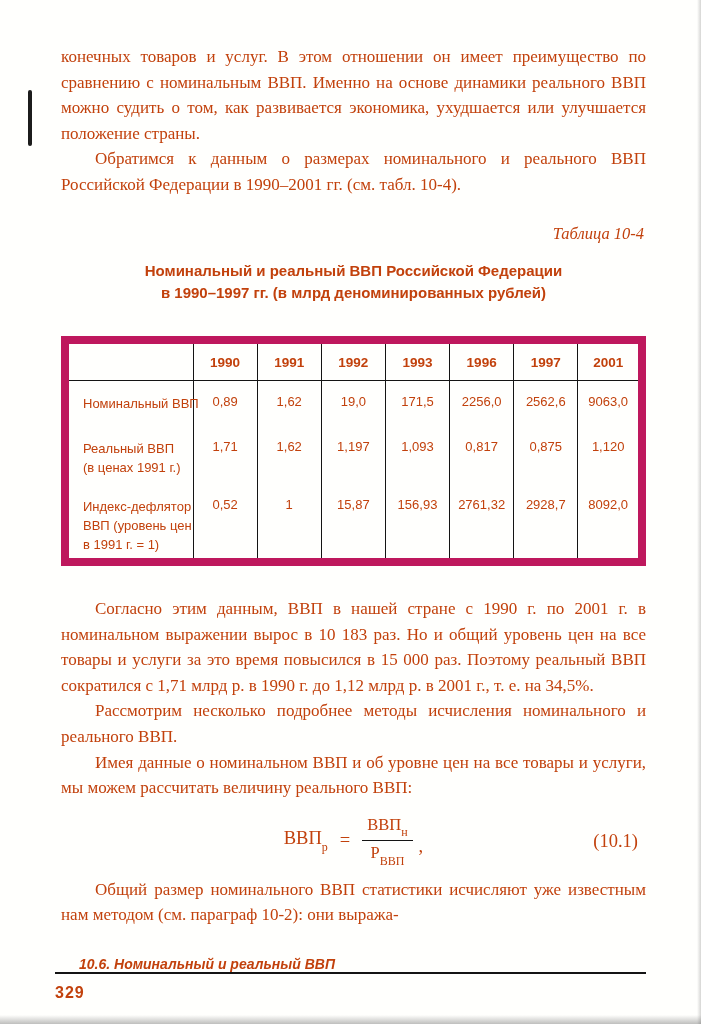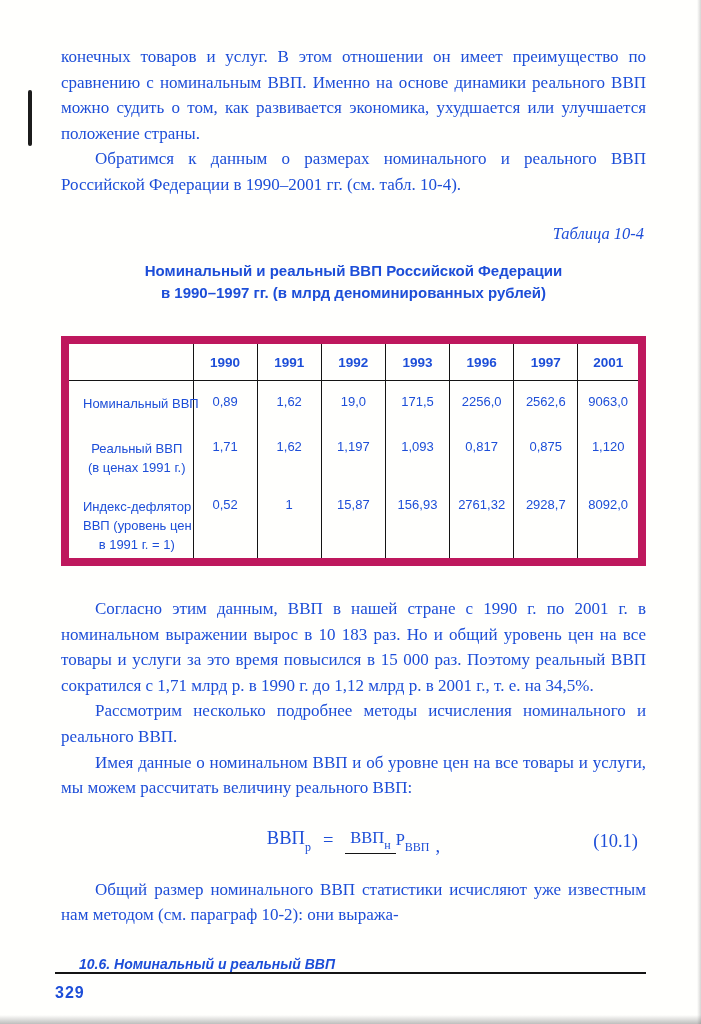--- a/index.html
+++ b/index.html
@@ -1,19 +1,19 @@
 <!DOCTYPE html>
 <html lang="ru"><head>
 <meta charset="utf-8">
 <style>
   * { margin:0; padding:0; box-sizing:border-box; }
   html,body { background:#e9e9e9; }
   .page {
     position:relative; width:701px; height:1024px; margin:0 auto;
-    background:#fffffd; overflow:hidden; color:#1d4ed8;
+    background:#fffffd; overflow:hidden; color:#c2410c;
     font-family:"Liberation Serif","DejaVu Serif",serif;
   }
   .content { position:absolute; top:44px; left:61px; width:585px; height:890px; overflow:hidden; }
   p.body { font-size:17px; line-height:25.6px; text-align:justify; }
   p.indent { text-indent:34px; }
 
   .table-caption {
     text-align:right; font-style:italic; font-size:16.5px; margin:26px 2px 16px 0;
   }
   .table-title {
@@ -27,33 +27,33 @@
   }
   .data-table col.label-col { width:128px; }
   .data-table th, .data-table td {
     border-left:1px solid #141414; vertical-align:top; text-align:center;
   }
   .data-table thead th {
     border-bottom:1px solid #141414; font-weight:bold; font-size:13.5px;
     padding:11px 2px 10px;
   }
   .data-table td { font-size:13px; padding:13px 2px 4px; }
-  .data-table td.label-cell { text-align:center; padding-left:14px; line-height:19px;margin-top:12px; }
+  .data-table td.label-cell { text-align:left; padding-left:14px; line-height:19px;margin-top:12px; }
   .data-table td.label-cell div { white-space:nowrap; }
   tr.r1 { height:46px; }
   tr.r2 { height:58px; }
   tr.r3 { height:72px; }
 
   .formula-row {
     position:relative; height:60px; margin:10px 0 6px;
     display:flex; align-items:center; justify-content:center; font-size:18.5px;
   }
   .formula-row sub { font-size:12px; position:relative; bottom:-2px; }
   .f-eq { margin:0 12px; }
-  .fraction { display:inline-flex; flex-direction:row; align-items:center; font-size:16.5px; }
+  .fraction { display:inline-flex; flex-direction:column; align-items:center; font-size:16.5px; }
   .fraction .num { border-bottom:1.6px solid #141414; padding:0 5px 2px; }
   .fraction .den { padding-top:2px; }
   .f-comma { margin-left:6px; align-self:flex-end; padding-bottom:14px; }
   .formula-number { position:absolute; right:8px; top:50%; transform:translateY(-50%); }
 
   .footer { position:absolute; left:55px; right:55px; bottom:22px; }
   .footer-label-row {
     font-family:"Liberation Sans","DejaVu Sans",sans-serif;
     font-weight:bold; font-style:italic; font-size:14px;
     padding:0 0 0 24px; border-bottom:2px solid #141414;

